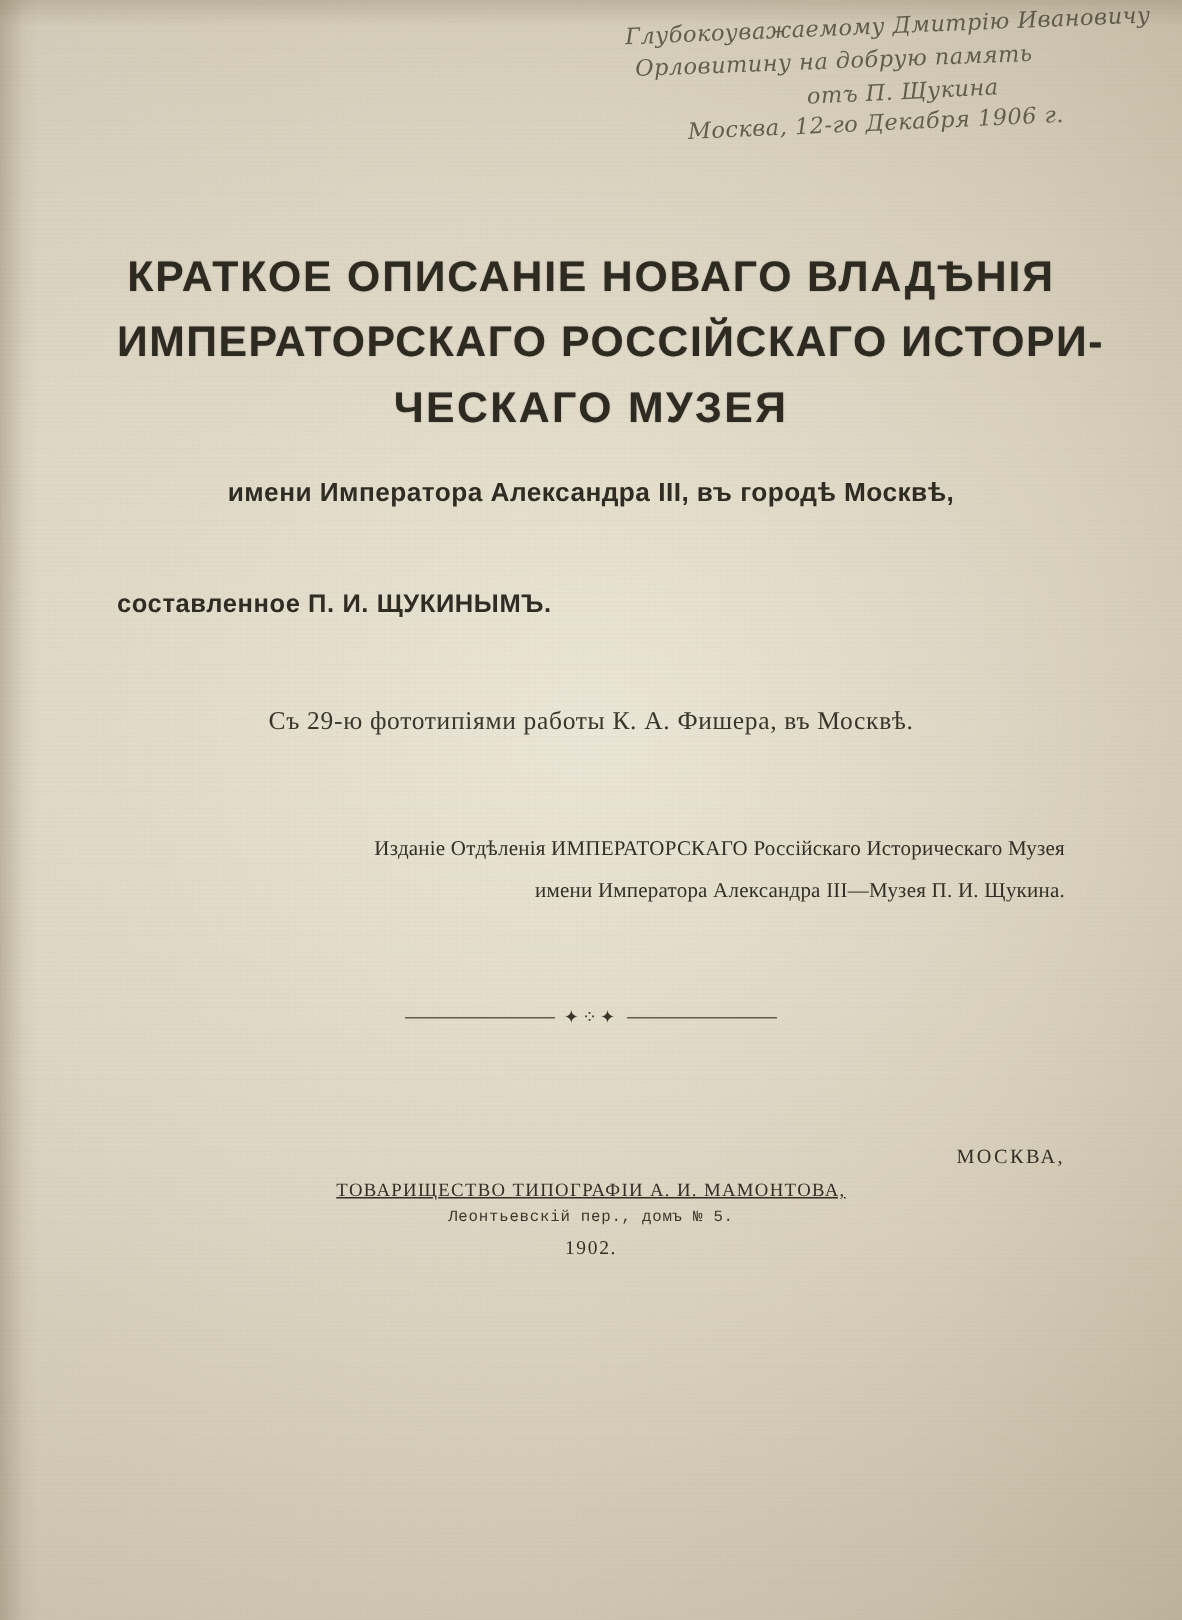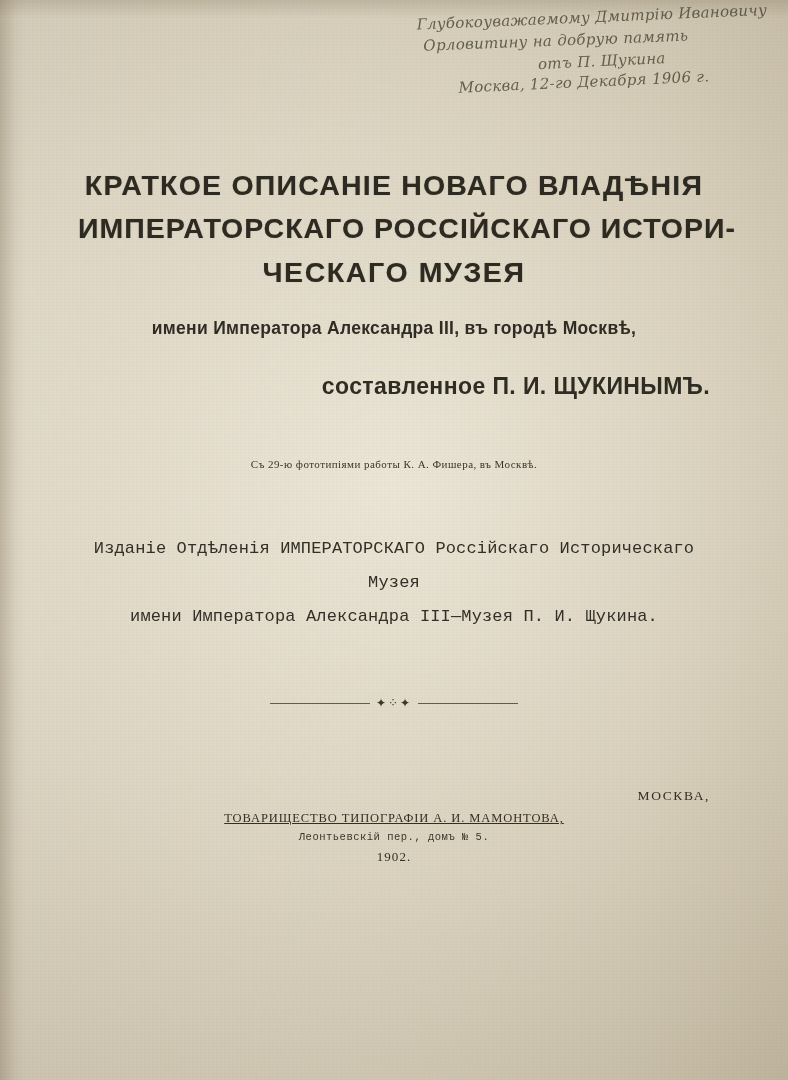--- a/index.html
+++ b/index.html
@@ -111,44 +111,44 @@
     margin-top: 24px;
     text-align: center;
     color: #2f2c24;
     font-family: "Liberation Sans", sans-serif;
     font-weight: 700;
     font-size: 17.5px;
     letter-spacing: 0.3px;
   }
 
   .subtitle-2 {
-    margin-top: 34px;
-    text-align: right;
+    margin-top: 54px;
+    text-align: left;
     color: #2f2c24;
     font-family: "Liberation Sans", sans-serif;
     font-weight: 700;
-    font-size: 23px;
+    font-size: 17px;
     letter-spacing: 0.4px;
   }
 
   .photolines {
     margin-top: 58px;
     text-align: center;
     color: #3a362c;
     font-family: "Liberation Serif", serif;
-    font-size: 11px;
+    font-size: 17px;
     letter-spacing: 0.45px;
   }
 
   .publisher {
     margin-top: 62px;
-    text-align: center;
+    text-align: right;
     color: #322f26;
-    font-family: Liberation Mono, monospace;
-    font-size: 17px;
+    font-family: Liberation Serif, serif;
+    font-size: 14px;
     line-height: 2.0;
     letter-spacing: 0.15px;
   }
   .publisher .pl { display: block; }
 
   
   .ornament {
     margin-top: 64px;
     display: flex;
     align-items: center;

